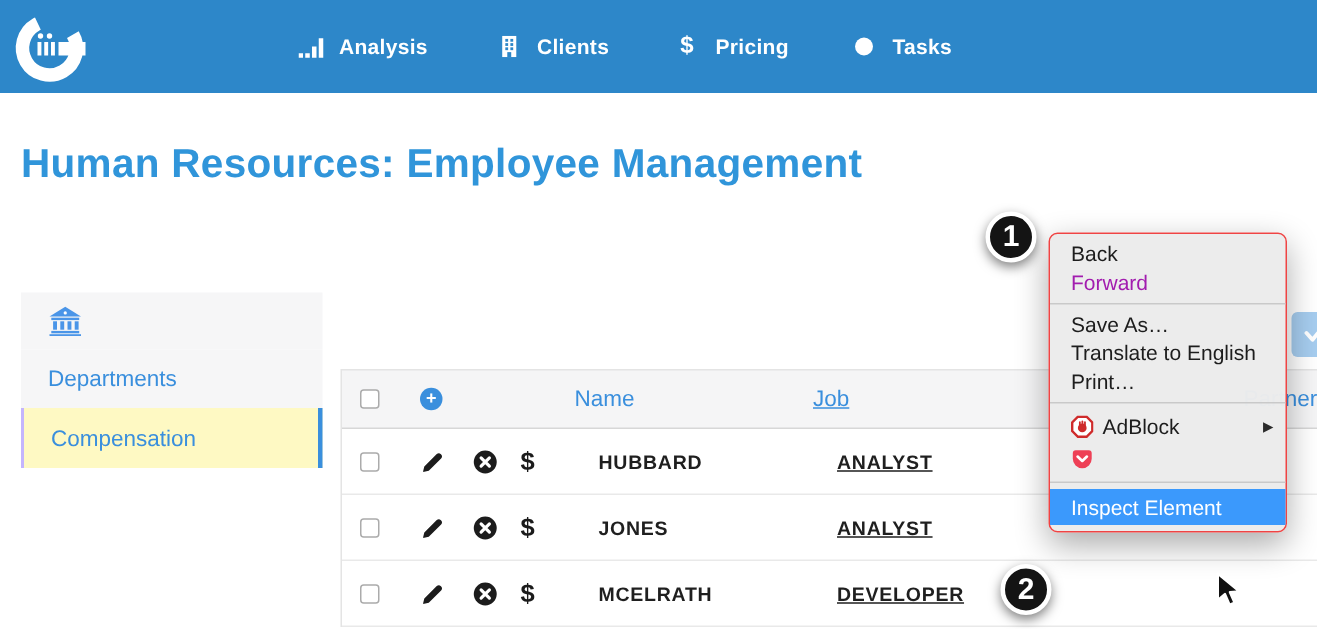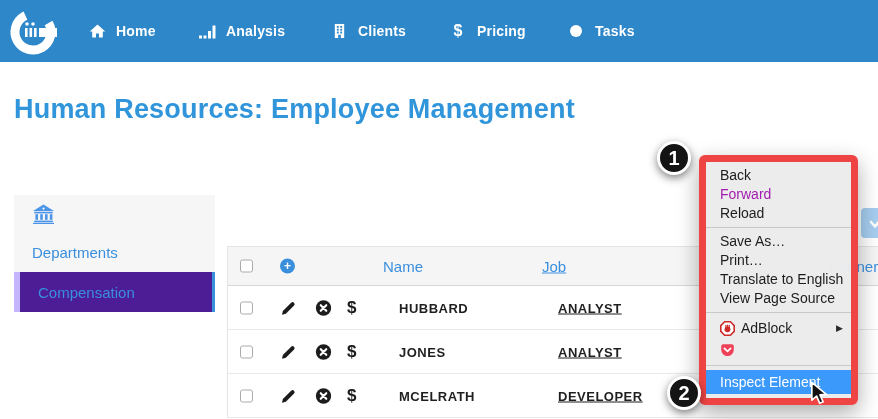--- a/index.html
+++ b/index.html
@@ -23,22 +23,22 @@
 
   
   .page-title { position:absolute; left:14px; top:94px; font-size:27px; font-weight:bold;
                 color: var(--title-blue, #3095da); letter-spacing:.2px; }
 
   
   .sidebar { position:absolute; left:14px; top:195px; width:201px;text-align:center; }
   .sidebar-iconrow { height:38px; background:#f6f6f7; display:flex; align-items:center; padding-left:18px; }
   .sidebar-item { height:39px; background:#f6f6f7; display:flex; align-items:center; padding-left:18px;
                   font-size:15px; color: var(--link-blue, #3a8fdd); cursor:default; }
-  .sidebar-item.selected { height:40px; background:#4c1d95; border-right:3px solid var(--link-blue, #3a8fdd);
-                           border-left:6px solid #c4b5fd; }
+  .sidebar-item.selected { height:40px; background:#fef9c3; border-right:3px solid var(--link-blue, #3a8fdd);
+                           border-left:2px solid #c4b5fd; }
 
   
   .emp-table { position:absolute; left:227px; top:246px; width:651px; border-left:1px solid #e4e4e4; }
   .thead { position:relative; height:40px; background:#f5f5f6;
            border-top:1px solid #e4e4e4; border-bottom:1px solid #d7d7d7; }
   .trow  { position:relative; height:44px; background:#fff; border-bottom:1px solid #e9e9e9; }
   .cell  { position:absolute; top:50%; transform:translateY(-50%); display:flex; align-items:center; }
   .c-check   { left:12px; }  .c-act1 { left:52px; }  .c-act2 { left:87px; }
   .c-act3    { left:119px; } .c-name { left:155px; } .c-job  { left:314px;text-decoration:underline; }
   .c-partner { left:601px; }
@@ -51,21 +51,21 @@
                 color:#fff; font-size:12px; font-weight:bold; display:flex; align-items:center;
                 justify-content:center; line-height:1; padding-bottom:1px; }
 
   
   .corner-button { position:absolute; left:861px; top:208px; width:30px; height:30px;
                    background: var(--corner-button-blue,#a6cdef); border-radius:4px;
                    display:flex; align-items:center; justify-content:center; }
 
   
   .context-menu { position:absolute; left:699px; top:155px; width:159px; z-index:10;
-                  background: rgba(236,236,236,.98); border:7px solid #ef4444; border-radius:6px;
+                  background: rgba(236,236,236,.98); border:1px solid #ef4444; border-radius:6px;
                   box-shadow: 0 8px 22px rgba(0,0,0,.33); padding:4px 0; }
   .menu-item { height:19px; line-height:19px; padding-left:14px; font-size:14px; color:#1d1d1d;
                white-space:nowrap; cursor:default; }
   .menu-item.disabled { color:#a21caf; }
   .menu-item.icon-row { height:22px; display:flex; align-items:center; gap:6px; padding-right:8px; }
   .menu-item .grow { flex:1; }
   .submenu-arrow { font-size:9px; color:#2b2b2b; }
   .menu-sep { height:1px; background:#c9c9c9; margin:4px 0; }
   .menu-item.highlight { height:24px; line-height:24px; background: var(--menu-highlight,#3b99fc);
                          color:#fff; font-weight:500; }
@@ -88,28 +88,20 @@
   <svg class="logo" viewBox="0 0 56 56">
     <circle cx="27" cy="29" r="18" fill="none" stroke="#fff" stroke-width="9" stroke-dasharray="86 28" transform="rotate(-30 27 29)"></circle>
     <rect x="33" y="25" width="18" height="9" fill="#fff"></rect>
     <circle cx="21" cy="21" r="1.8" fill="#fff"></circle>
     <circle cx="27" cy="21" r="1.8" fill="#fff"></circle>
     <rect x="19" y="25" width="2.6" height="9" fill="#fff"></rect>
     <rect x="23.5" y="25" width="2.6" height="9" fill="#fff"></rect>
     <rect x="28" y="25" width="2.6" height="9" fill="#fff"></rect>
   </svg>
 
-  <div class="nav-item" style="left:88px">
-    <span class="nav-ico">
-      <svg width="17" height="16" viewBox="0 0 18 16">
-        <path d="M9 1 L17.2 8.6 H14.6 V15 H10.6 V10.6 H7.4 V15 H3.4 V8.6 H0.8 Z" fill="#fff"></path>
-      </svg>
-    </span>
-    <span>Home</span>
-  </div>
 
   <div class="nav-item" style="left:330px">
     <span class="nav-ico">
       <svg width="15" height="16" viewBox="0 0 16 16">
         <rect x="3" y="0.5" width="10" height="15" fill="#fff"></rect>
         <rect x="5.2" y="2.6" width="2" height="2" fill="#2d87c9"></rect>
           <rect x="8.8" y="2.6" width="2" height="2" fill="#2d87c9"></rect>
         <rect x="5.2" y="5.6" width="2" height="2" fill="#2d87c9"></rect>
           <rect x="8.8" y="5.6" width="2" height="2" fill="#2d87c9"></rect>
         <rect x="5.2" y="8.6" width="2" height="2" fill="#2d87c9"></rect>
@@ -247,26 +239,24 @@
 
 <div class="corner-button">
   <svg width="16" height="14" viewBox="0 0 16 14">
     <polyline points="3,6 7,10.5 14,2" fill="none" stroke="#fff" stroke-width="2.6" stroke-linecap="round" stroke-linejoin="round"></polyline>
   </svg>
 </div>
 
 <div class="context-menu">
   <div class="menu-item">Back</div>
   <div class="menu-item disabled">Forward</div>
-  <div class="menu-item">Reload</div>
   <div class="menu-sep"></div>
   <div class="menu-item">Save As…</div>
+  <div class="menu-item">Translate to English</div>
   <div class="menu-item">Print…</div>
-  <div class="menu-item">Translate to English</div>
-  <div class="menu-item">View Page Source</div>
   <div class="menu-sep"></div>
   <div class="menu-item icon-row">
     <svg width="15" height="15" viewBox="0 0 15 15">
       <polygon points="4.6,0.8 10.4,0.8 14.2,4.6 14.2,10.4 10.4,14.2 4.6,14.2 0.8,10.4 0.8,4.6" fill="#fff" stroke="#cf2b2b" stroke-width="1.6"></polygon>
       <circle cx="7.5" cy="8.3" r="2.9" fill="#cf2b2b"></circle>
       <rect x="5.3" y="3.8" width="1.2" height="3.4" rx="0.6" fill="#cf2b2b"></rect>
       <rect x="7" y="3.4" width="1.2" height="3.4" rx="0.6" fill="#cf2b2b"></rect>
       <rect x="8.7" y="3.8" width="1.2" height="3.4" rx="0.6" fill="#cf2b2b"></rect>
     </svg>
     <span>AdBlock</span>

